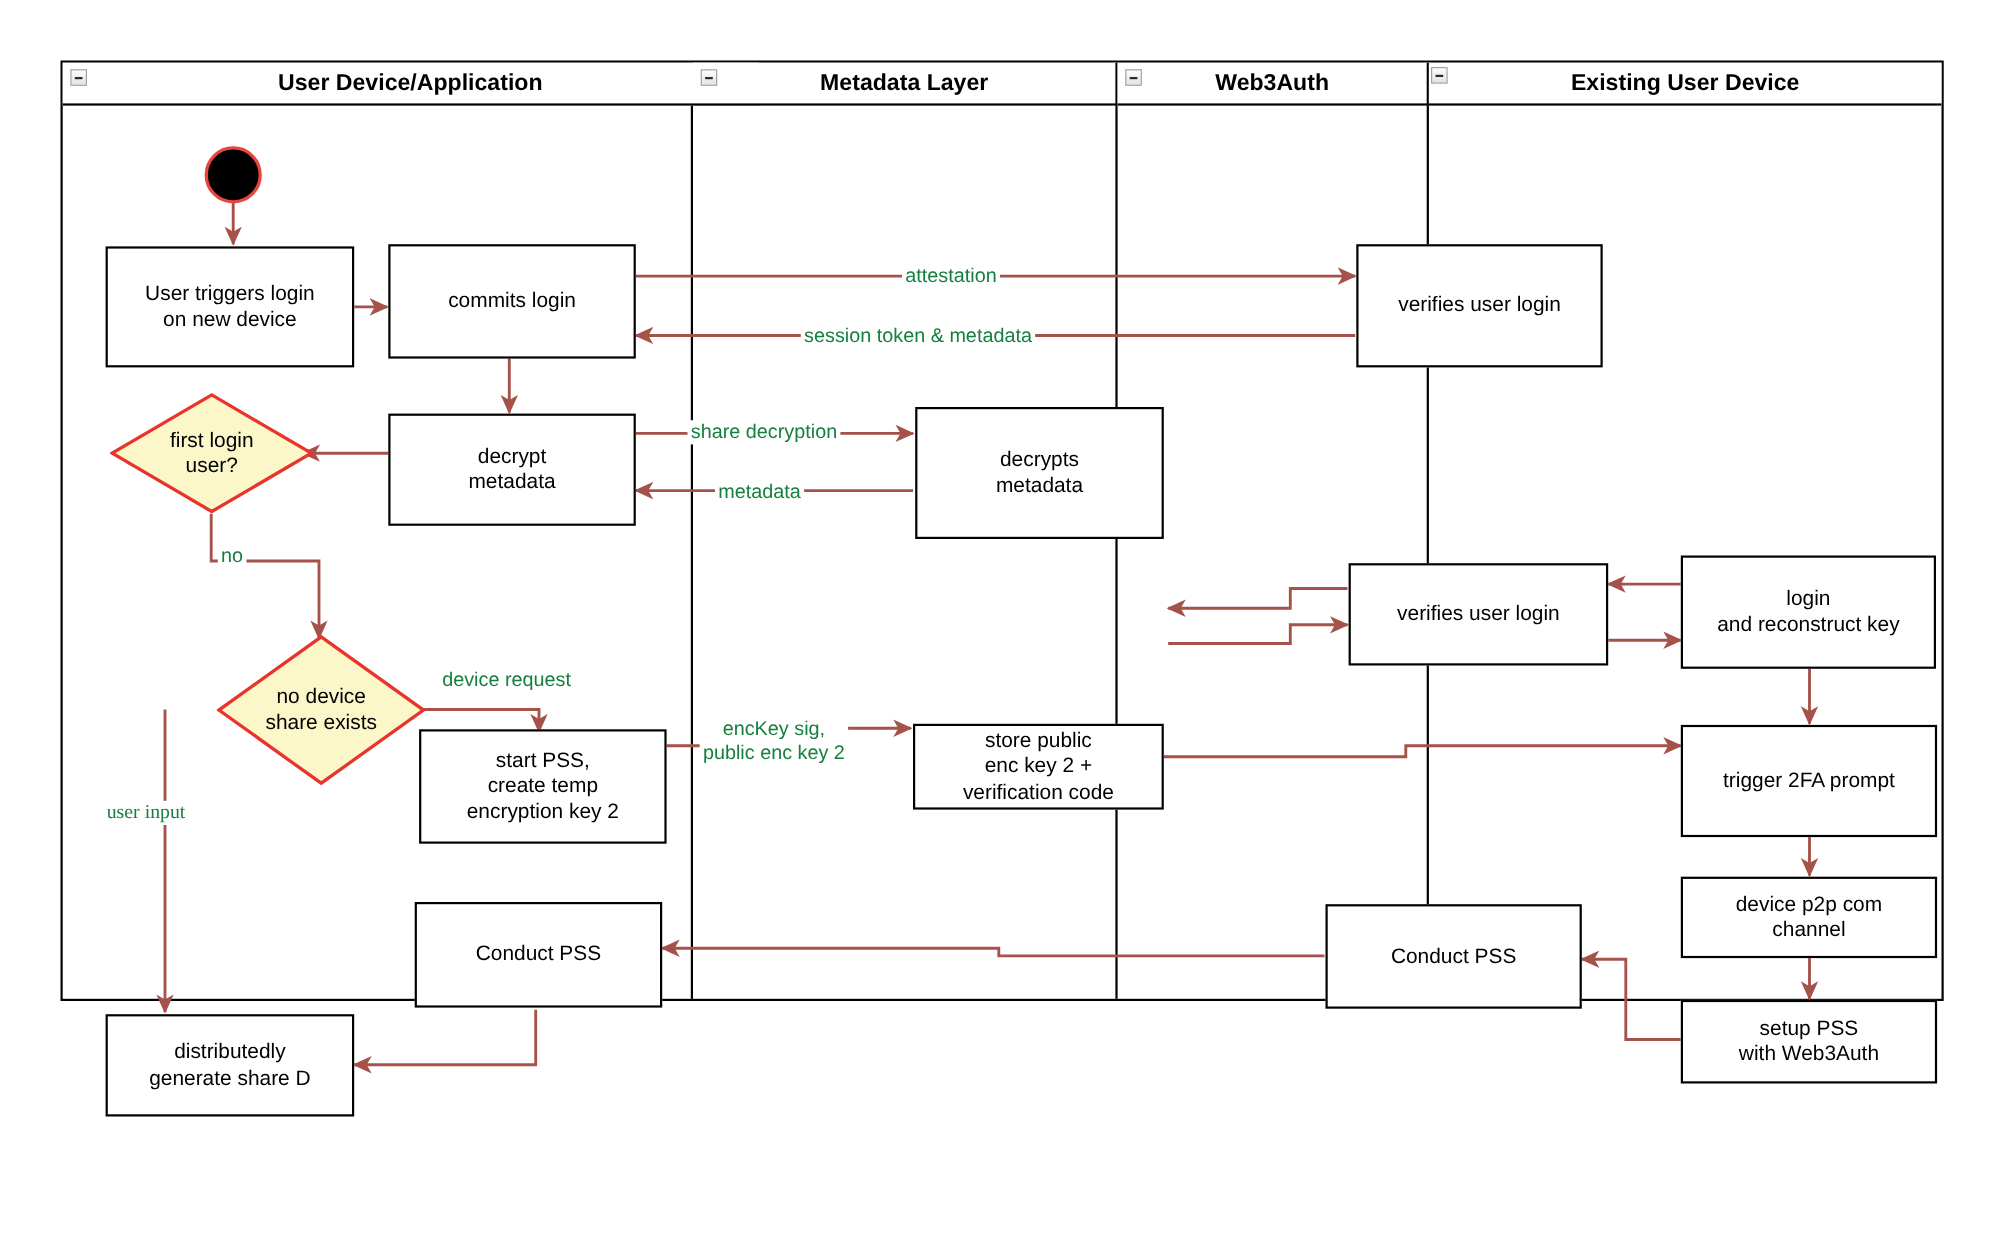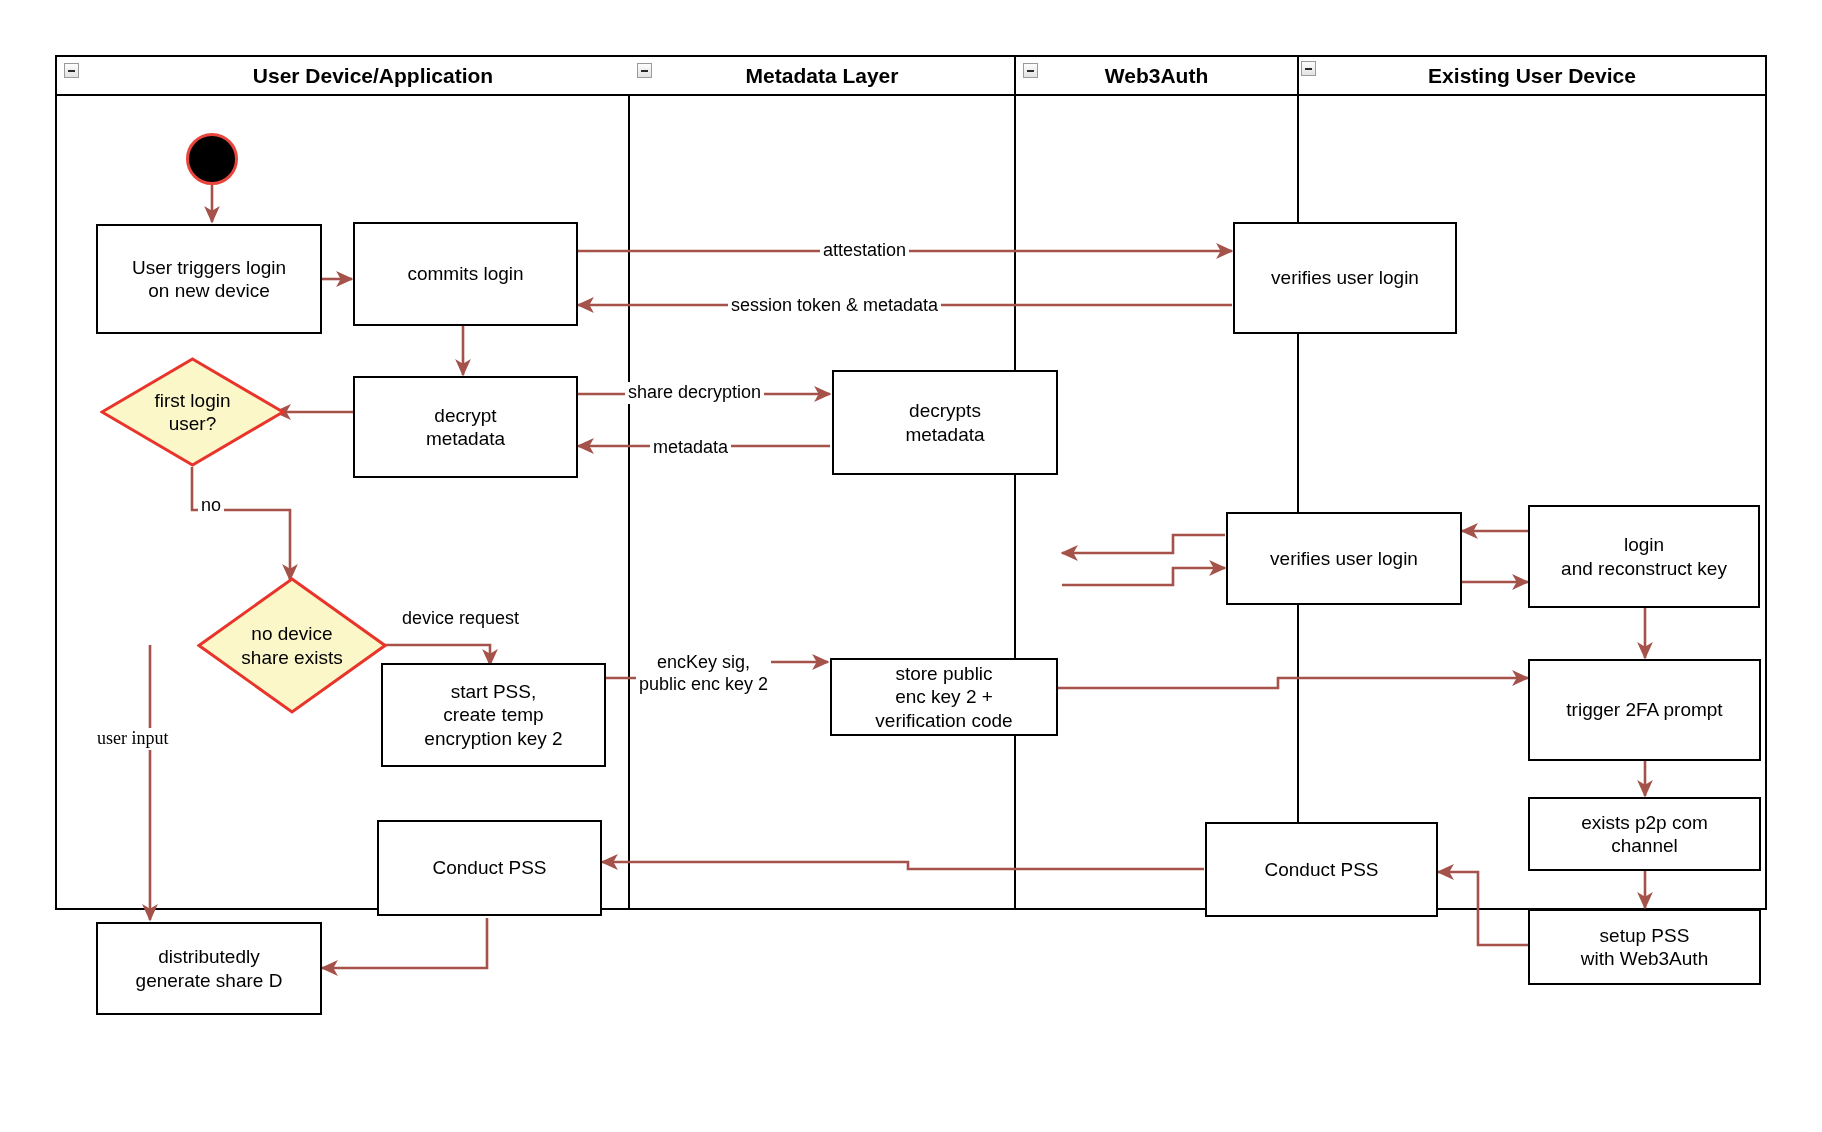--- a/index.html
+++ b/index.html
@@ -103,21 +103,21 @@
     position: absolute;
     left: 0; top: 0;
     width: 1822px;
     height: 1132px;
     pointer-events: none;
   }
   .edge-label {
     position: absolute;
     font-size: 18px;
     line-height: 1.2;
-    color: #000000;
+    color: #15803d;
     background: #ffffff;
     padding: 0 3px;
     white-space: pre-line;
     text-align: center;
   }
 </style>
 </head>
 <body>
 
 <div id="canvas">
@@ -226,21 +226,21 @@
 
   <div class="node" style="left:1233px; top:222px; width:224px; height:112px;">
     <span>verifies user login</span>
   </div>
 
   <div class="node" style="left:353px; top:376px; width:225px; height:102px;">
     <span>decrypt
 metadata</span>
   </div>
 
-  <div class="node" style="left:832px; top:370px; width:226px; height:105px;">
+  <div class="node" style="left:832px; top:370px; width:226px; height:120px;">
     <span>decrypts
 metadata</span>
   </div>
 
   <div class="diamond-wrap" style="left:100px; top:357px; width:185px; height:110px;">
     <svg width="185" height="110" viewBox="0 0 185 110">
       <polygon points="92.5,2 183,55 92.5,108 2,55" fill="#fbf7c8" stroke="#e8342a" stroke-width="3"></polygon>
     </svg>
     <div class="diamond-label">first login
 user?</div>
@@ -274,21 +274,21 @@
     <span>store public
 enc key 2 +
 verification code</span>
   </div>
 
   <div class="node" style="left:1528px; top:659px; width:233px; height:102px;">
     <span>trigger 2FA prompt</span>
   </div>
 
   <div class="node" style="left:1528px; top:797px; width:233px; height:74px;">
-    <span>exists p2p com
+    <span>device p2p com
 channel</span>
   </div>
 
   <div class="node" style="left:377px; top:820px; width:225px; height:96px;">
     <span>Conduct PSS</span>
   </div>
 
   <div class="node" style="left:1205px; top:822px; width:233px; height:95px;">
     <span>Conduct PSS</span>
   </div>

